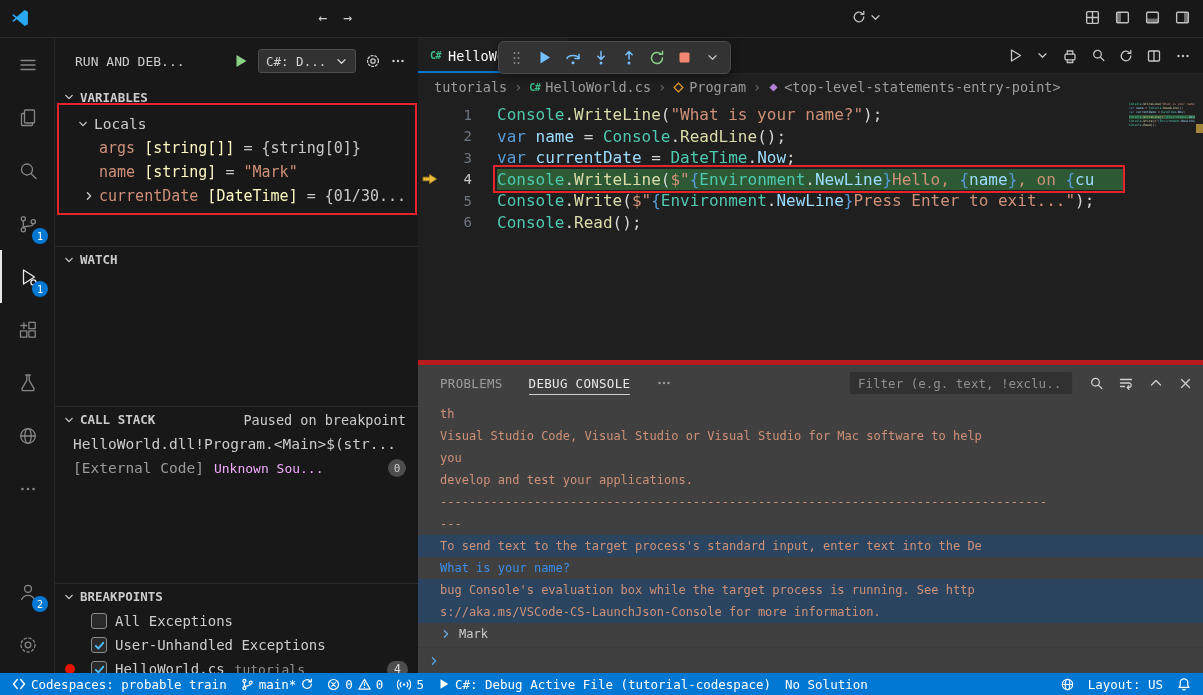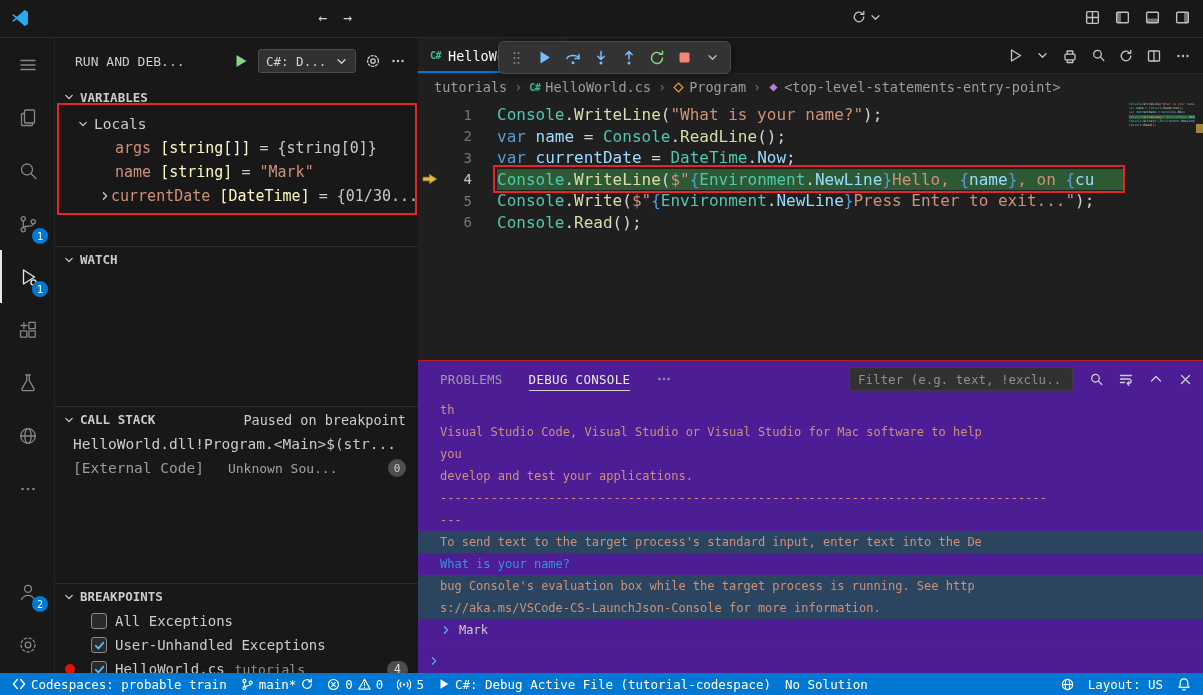--- a/index.html
+++ b/index.html
@@ -32,28 +32,28 @@
   .sidebar{position:absolute;left:55px;top:38px;width:363px;bottom:22px;background:#181818;overflow:hidden;font-size:15px}
   .sidebar-header{height:46px;display:flex;align-items:center;padding:0 12px 0 20px;gap:9px;font-size:13px;color:#cccccc}
   .sb-title{margin-right:auto;white-space:nowrap}
   .config-dd{display:flex;align-items:center;justify-content:space-between;gap:6px;background:#313131;border:1px solid #4d4d4d;border-radius:3px;
              height:24px;padding:0 7px;font-size:12.5px;width:98px;color:#d3d3d3}
   .sec-header{position:absolute;left:0;right:0;height:26px;display:flex;align-items:center;gap:5px;padding-left:8px;
               font-weight:700;font-size:12.5px;color:#cccccc;background:#181818}
   .sec-header.bordered{border-top:1px solid #2b2b2b}
   .sec-status{margin-left:auto;padding-right:12px;font-weight:400;font-size:13.5px;color:#cccccc}
   .scope-row{position:absolute;top:74px;left:0;right:0;height:24px;display:flex;align-items:center;padding-left:22px;font-weight:400;gap:5px;font-size:14.5px}
-  #var-rows{position:absolute;top:98px;left:16px;right:0}
+  #var-rows{position:absolute;top:98px;left:0;right:0}
   .var-row{height:24px;display:flex;align-items:center;padding-left:28px;white-space:pre;font-size:15px}
   .twisty{width:16px;display:inline-flex;color:#cccccc}
   .vname{color:#ce9178}.vtype{color:#fef9c3}.veq{color:#c8c8c8}.vval{color:#c8c8c8}.vval.vstr{color:#ce9178}
   #stack-rows{position:absolute;top:394px;left:0;right:0}
   .stack-row{height:24px;display:flex;align-items:center;padding:0 12px 0 18px;color:#cccccc;white-space:nowrap;font-size:14.5px}
   .stack-row.muted{color:#9a9a9a}
-  .frame-detail{color:#a3a3a3;margin-left:24px;font-size:13px}
+  .frame-detail{color:#f0abfc;margin-left:10px;font-size:13px}
   .circle-badge{margin-left:auto;background:#4d4d4d;color:#ccc;border-radius:50%;width:18px;height:18px;font-size:11px;display:flex;align-items:center;justify-content:center;flex:none}
   #bp-rows{position:absolute;top:571px;left:0;right:0}
   .bp-row{height:24px;display:flex;align-items:center;padding:0 10px 0 36px;position:relative;font-size:14px;white-space:nowrap}
   .bp-dot{position:absolute;left:10px;top:7px;width:10px;height:10px;border-radius:50%;background:#e51400}
   .checkbox{width:16px;height:16px;border:1px solid #8a8a8a;border-radius:3px;margin-right:8px;display:flex;align-items:center;justify-content:center;background:#2a2a2a;flex:none}
   .bp-detail{color:#8f8f8f;margin-left:10px;font-size:13px}
   .pill-badge{margin-left:auto;background:#4d4d4d;border-radius:9px;padding:0 7px;height:17px;font-size:11.5px;display:flex;align-items:center;color:#ddd}
 
   
   .tabbar{position:absolute;left:418px;right:0;top:38px;height:36px;background:#181818;display:flex;border-bottom:1px solid #252525;z-index:4}
@@ -78,21 +78,21 @@
   .code-line.current .lnum{color:#c6c6c6}
   .ctext{padding-left:25px;white-space:pre}
   .tok-cls{color:#4ec9b0}.tok-fn{color:#dcdcaa}.tok-kw{color:#569cd6}.tok-var{color:#9cdcfe}.tok-prop{color:#9cdcfe}
   .tok-str{color:#ce9178}.tok-pun{color:#d4d4d4}.tok-brace{color:#569cd6}
   .minimap{position:absolute;top:2px;right:8px;width:66px;height:150px;overflow:hidden;opacity:.95;z-index:2}
   .mini-line{font-size:3px;line-height:4.2px;white-space:pre;letter-spacing:0}
   .mini-line.mini-current{background:var(--current-line)}
   .ruler-mark{position:absolute;right:0;top:24px;width:7px;height:9px;background:#a2853a;z-index:3}
 
   
-  .panel{position:absolute;left:418px;right:0;top:360px;bottom:22px;background:#4c1d95;border-top:1px solid #b91c1c;z-index:2}
+  .panel{position:absolute;left:418px;right:0;top:360px;bottom:22px;background:#404040;border-top:5px solid #b91c1c;z-index:2}
   .panel-tabs{display:flex;align-items:center;gap:26px;height:36px;padding-left:22px;color:#9d9d9d;font-size:12.5px;letter-spacing:.3px}
   .panel-tab{position:relative;height:36px;display:flex;align-items:center;white-space:nowrap}
   .panel-tab.active{color:#e7e7e7}
   .panel-tab.active::after{content:"";position:absolute;left:0;right:0;bottom:6px;height:1.5px;background:#cfcfcf}
   .panel-more{color:#9d9d9d}
   .panel-actions{position:absolute;top:6px;right:10px;display:flex;align-items:center;gap:14px;color:#cfcfcf}
   .filter-input{width:224px;height:24px;background:#313131;border:1px solid #3e3e3e;border-radius:2px;color:#bbb;font-size:12.5px;padding:0 8px;font-family:inherit;margin-right:2px}
   .filter-input::placeholder{color:#8f8f8f}
   .console{position:absolute;top:38px;left:0;right:0;bottom:26px;font-size:12px;overflow:hidden}
   .console-line{height:22px;display:flex;align-items:center;padding-left:22px;white-space:pre}

